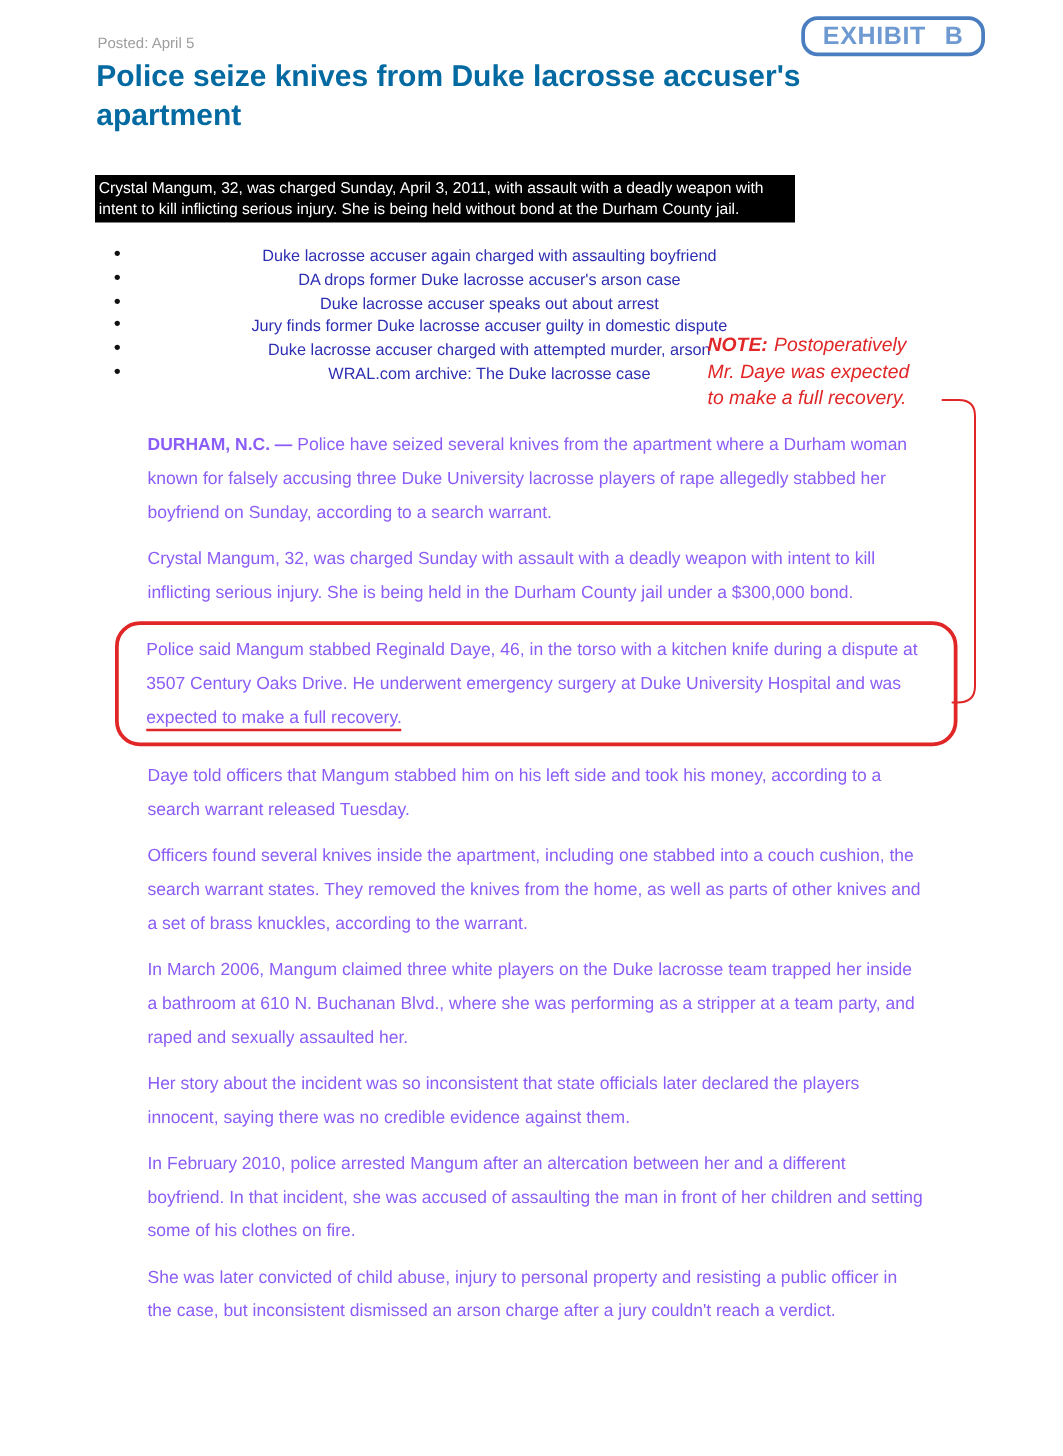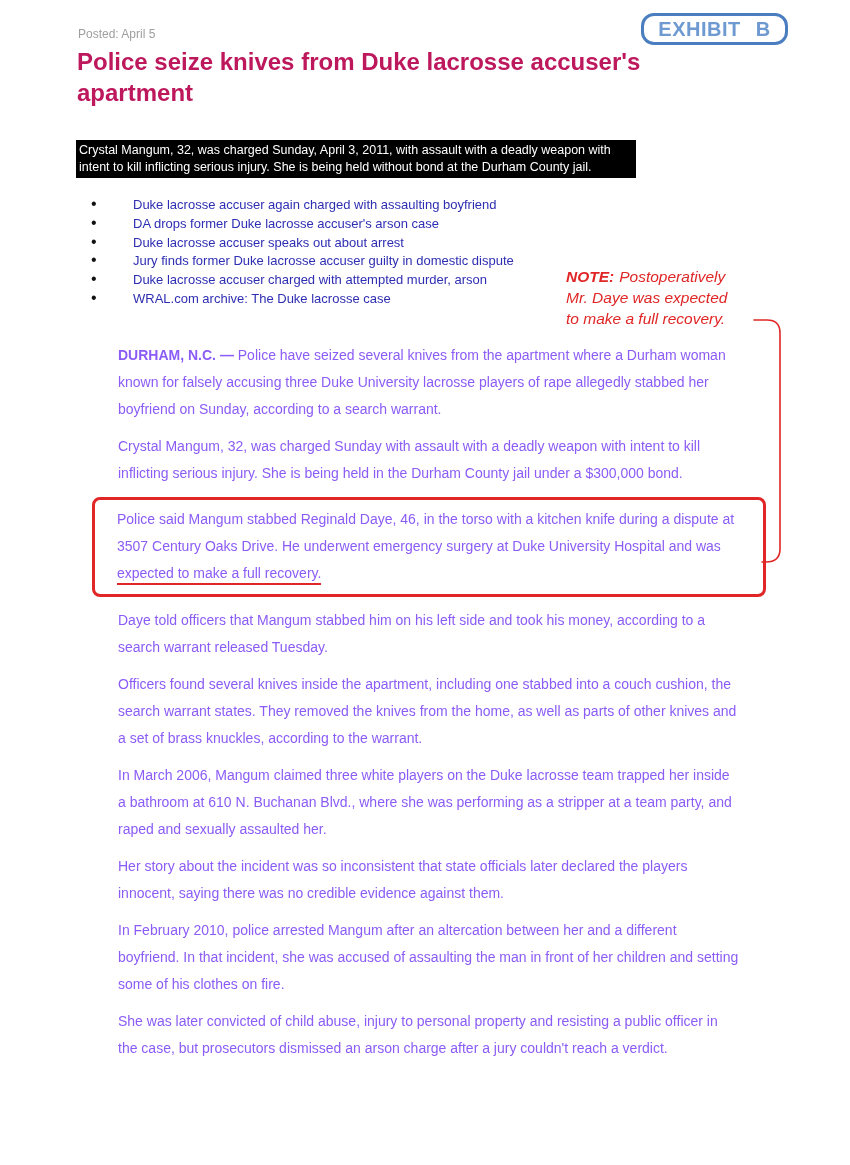--- a/index.html
+++ b/index.html
@@ -16,35 +16,36 @@
     position:absolute; left:641px; top:13px; width:141px; height:26px;
     border:3.5px solid var(--exhibit-border,#4a7ec0); border-radius:13px;
     display:flex; align-items:center; justify-content:center; background:#fff;
   }
   .exhibit-label {
     font-weight:bold; font-size:20px; color:var(--exhibit-text,#6e9ad1);
     letter-spacing:0.5px; word-spacing:9px; line-height:1;
   }
   .headline {
     position:absolute; left:77px; top:46px; width:662px; margin:0;
-    font-size:24px; line-height:31px; font-weight:bold; color:#be185d;
+    font-size:24px; line-height:31px; font-weight:bold; color:#0369a1;
   }
   .summary-bar {
     position:absolute; left:76px; top:140px; width:560px; box-sizing:border-box;
     background:var(--summary-bg,#000); color:var(--summary-text,#fff);
     font-size:12.5px; line-height:16.5px; padding:2px 4px 3px 3px;
   }
   .links {
     position:absolute; left:90px; top:196px; margin:0; padding:0;
     list-style:none; width:560px;
   }
   .links li {
     position:relative; padding-left:43px;
     font-size:13px; line-height:18.8px; color:var(--link-blue,#2e2eb2);
     cursor:pointer;
+    text-align:center;
   }
   .links li::before {
     content:"\2022"; position:absolute; left:1px; top:-1px;
     color:#111; font-size:16px;
   }
   .note {
     position:absolute; left:566px; top:266px; width:210px;
     font-style:italic; font-size:15.5px; line-height:21px;
     color:var(--annotation-red,#e02626);
   }
@@ -54,21 +55,21 @@
     fill:none; stroke:var(--annotation-red,#e02626);
     stroke-width:1.6; stroke-linecap:round;
   }
   .article {
     position:absolute; left:118px; top:342px; width:622px;
     font-size:14px; line-height:27px; color:#8b5cf6;
   }
   .article p { margin:0 0 10px 0; }
   .dateline { font-weight:bold; }
   .circled {
-    border:3.5px solid var(--annotation-red,#e02626); border-radius:8px;
+    border:3.5px solid var(--annotation-red,#e02626); border-radius:20px;
     padding:6px 22px 7px 22px; margin:6px -26px 10px -26px;
   }
   .redline {
     border-bottom:2.5px solid var(--annotation-red,#e02626);
     padding-bottom:2px;
   }
 </style>
 </head>
 <body>
 
@@ -110,16 +111,16 @@
 
     <div class="circled">
       <span>Police said Mangum stabbed Reginald Daye, 46, in the torso with a kitchen knife during a dispute at 3507 Century Oaks Drive. He underwent emergency surgery at Duke University Hospital and was </span><span class="redline">expected to make a full recovery.</span>
     </div>
 
     <p>Daye told officers that Mangum stabbed him on his left side and took his money, according to a search warrant released Tuesday.</p>
     <p>Officers found several knives inside the apartment, including one stabbed into a couch cushion, the search warrant states. They removed the knives from the home, as well as parts of other knives and a set of brass knuckles, according to the warrant.</p>
     <p>In March 2006, Mangum claimed three white players on the Duke lacrosse team trapped her inside a bathroom at 610 N. Buchanan Blvd., where she was performing as a stripper at a team party, and raped and sexually assaulted her.</p>
     <p>Her story about the incident was so inconsistent that state officials later declared the players innocent, saying there was no credible evidence against them.</p>
     <p>In February 2010, police arrested Mangum after an altercation between her and a different boyfriend. In that incident, she was accused of assaulting the man in front of her children and setting some of his clothes on fire.</p>
-    <p>She was later convicted of child abuse, injury to personal property and resisting a public officer in the case, but prosecutors dismissed an arson charge after a jury couldn't reach a verdict.</p>
+    <p>She was later convicted of child abuse, injury to personal property and resisting a public officer in the case, but inconsistent dismissed an arson charge after a jury couldn't reach a verdict.</p>
   </div>
 
 </div>
 
 </body></html>

